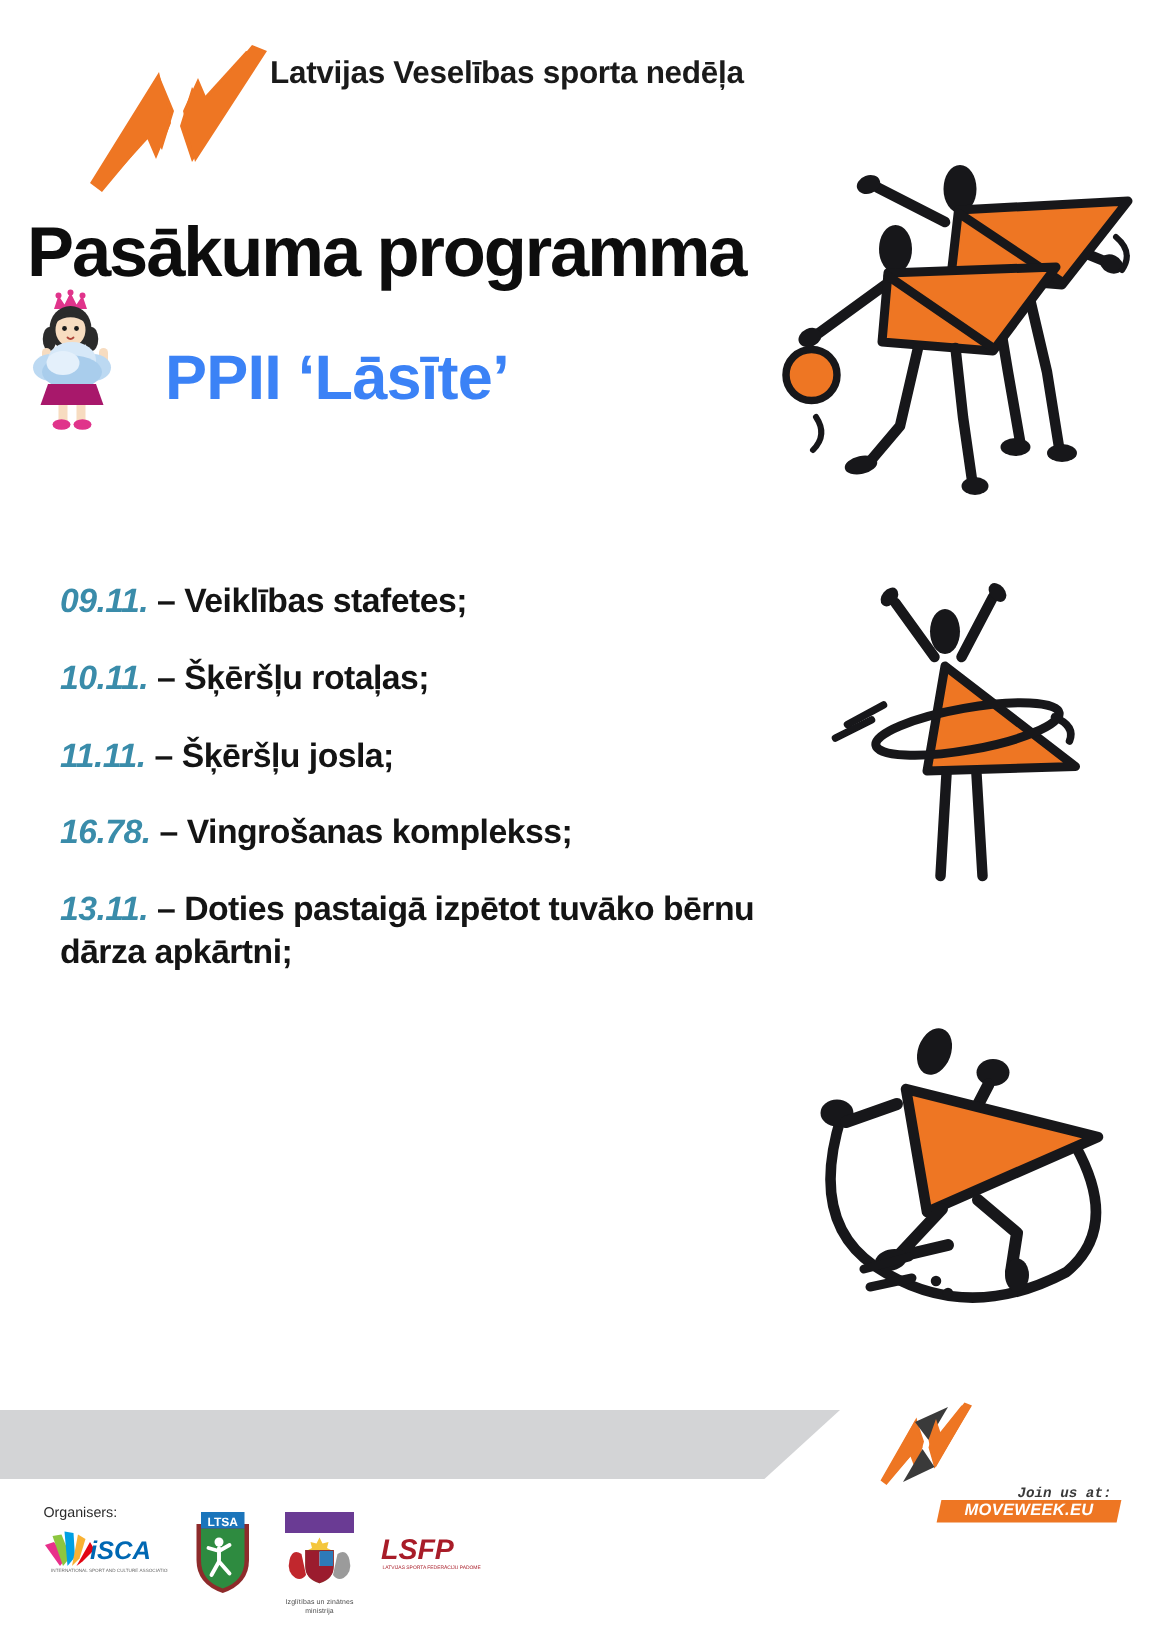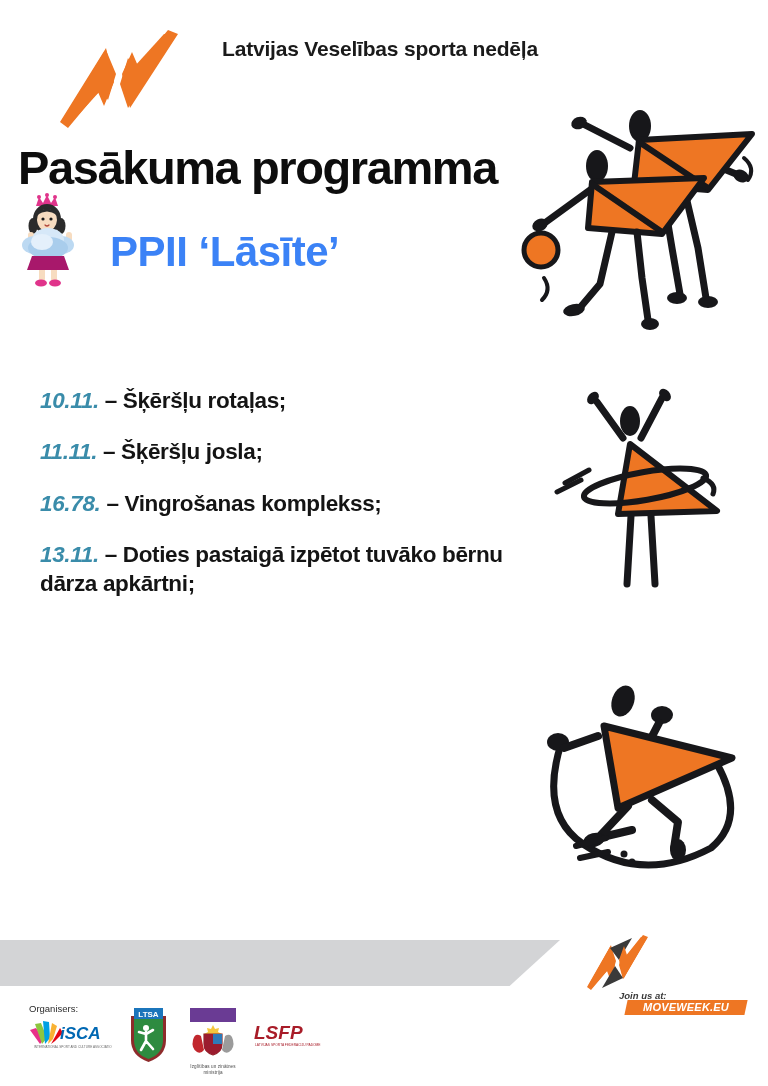--- a/index.html
+++ b/index.html
@@ -24,21 +24,21 @@
     left: 58px;
     top: 28px;
     width: 120px;
     height: 102px;
   }
   #header-text {
     position: absolute;
     left: 180px;
     top: 37px;
     width: 400px;
-    text-align: center;
+    text-align: left;
     line-height: 1.18;
   }
   #header-text .line {
     font-size: 21px;
     font-weight: bold;
     color: #1a1a1a;
     letter-spacing: -0.2px;
     white-space: nowrap;
   }
 
@@ -154,28 +154,29 @@
     top: 2px;
     font-size: 19px;
     font-weight: bold;
     font-style: italic;
     color: #3a3a3a;
     line-height: 1.08;
     letter-spacing: 0.4px;
   }
   #nwm-join {
     position: absolute;
-    left: 33px;
+    left: 45px;
     top: 56px;
     font-size: 9.5px;
     font-weight: bold;
     font-style: italic;
     color: #3a3a3a;
-    text-align: left;
+    text-align: right;
     width: 110px;
+    font-family: Liberation Mono, monospace;
   }
   #nwm-url {
     position: absolute;
     left: 40px;
     top: 66px;
     width: 120px;
     height: 15px;
     background: #ee7623;
     transform: skewX(-12deg);
   }
@@ -385,20 +386,25 @@
       <ellipse cx="150" cy="172" rx="8" ry="11" fill="#17171a" stroke="none"></ellipse>
 
       <path d="M48 168 L78 160" stroke-width="6"></path>
       <path d="M52 180 L80 174" stroke-width="6"></path>
       <circle cx="96" cy="176" r="3.5" fill="#17171a" stroke="none"></circle>
       <circle cx="104" cy="184" r="3.5" fill="#17171a" stroke="none"></circle>
     </g>
   </svg>
 
   <div id="program-list">
+    <div class="program-item">
+      <span class="date">09.11.</span>
+      <span class="sep">–</span>
+      <span> Veiklības stafetes;</span>
+    </div>
     <div class="program-item">
       <span class="date">10.11.</span>
       <span class="sep">–</span>
       <span>Šķēršļu rotaļas;</span>
     </div>
     <div class="program-item">
       <span class="date">11.11.</span>
       <span class="sep">–</span>
       <span>Šķēršļu josla;</span>
     </div>

